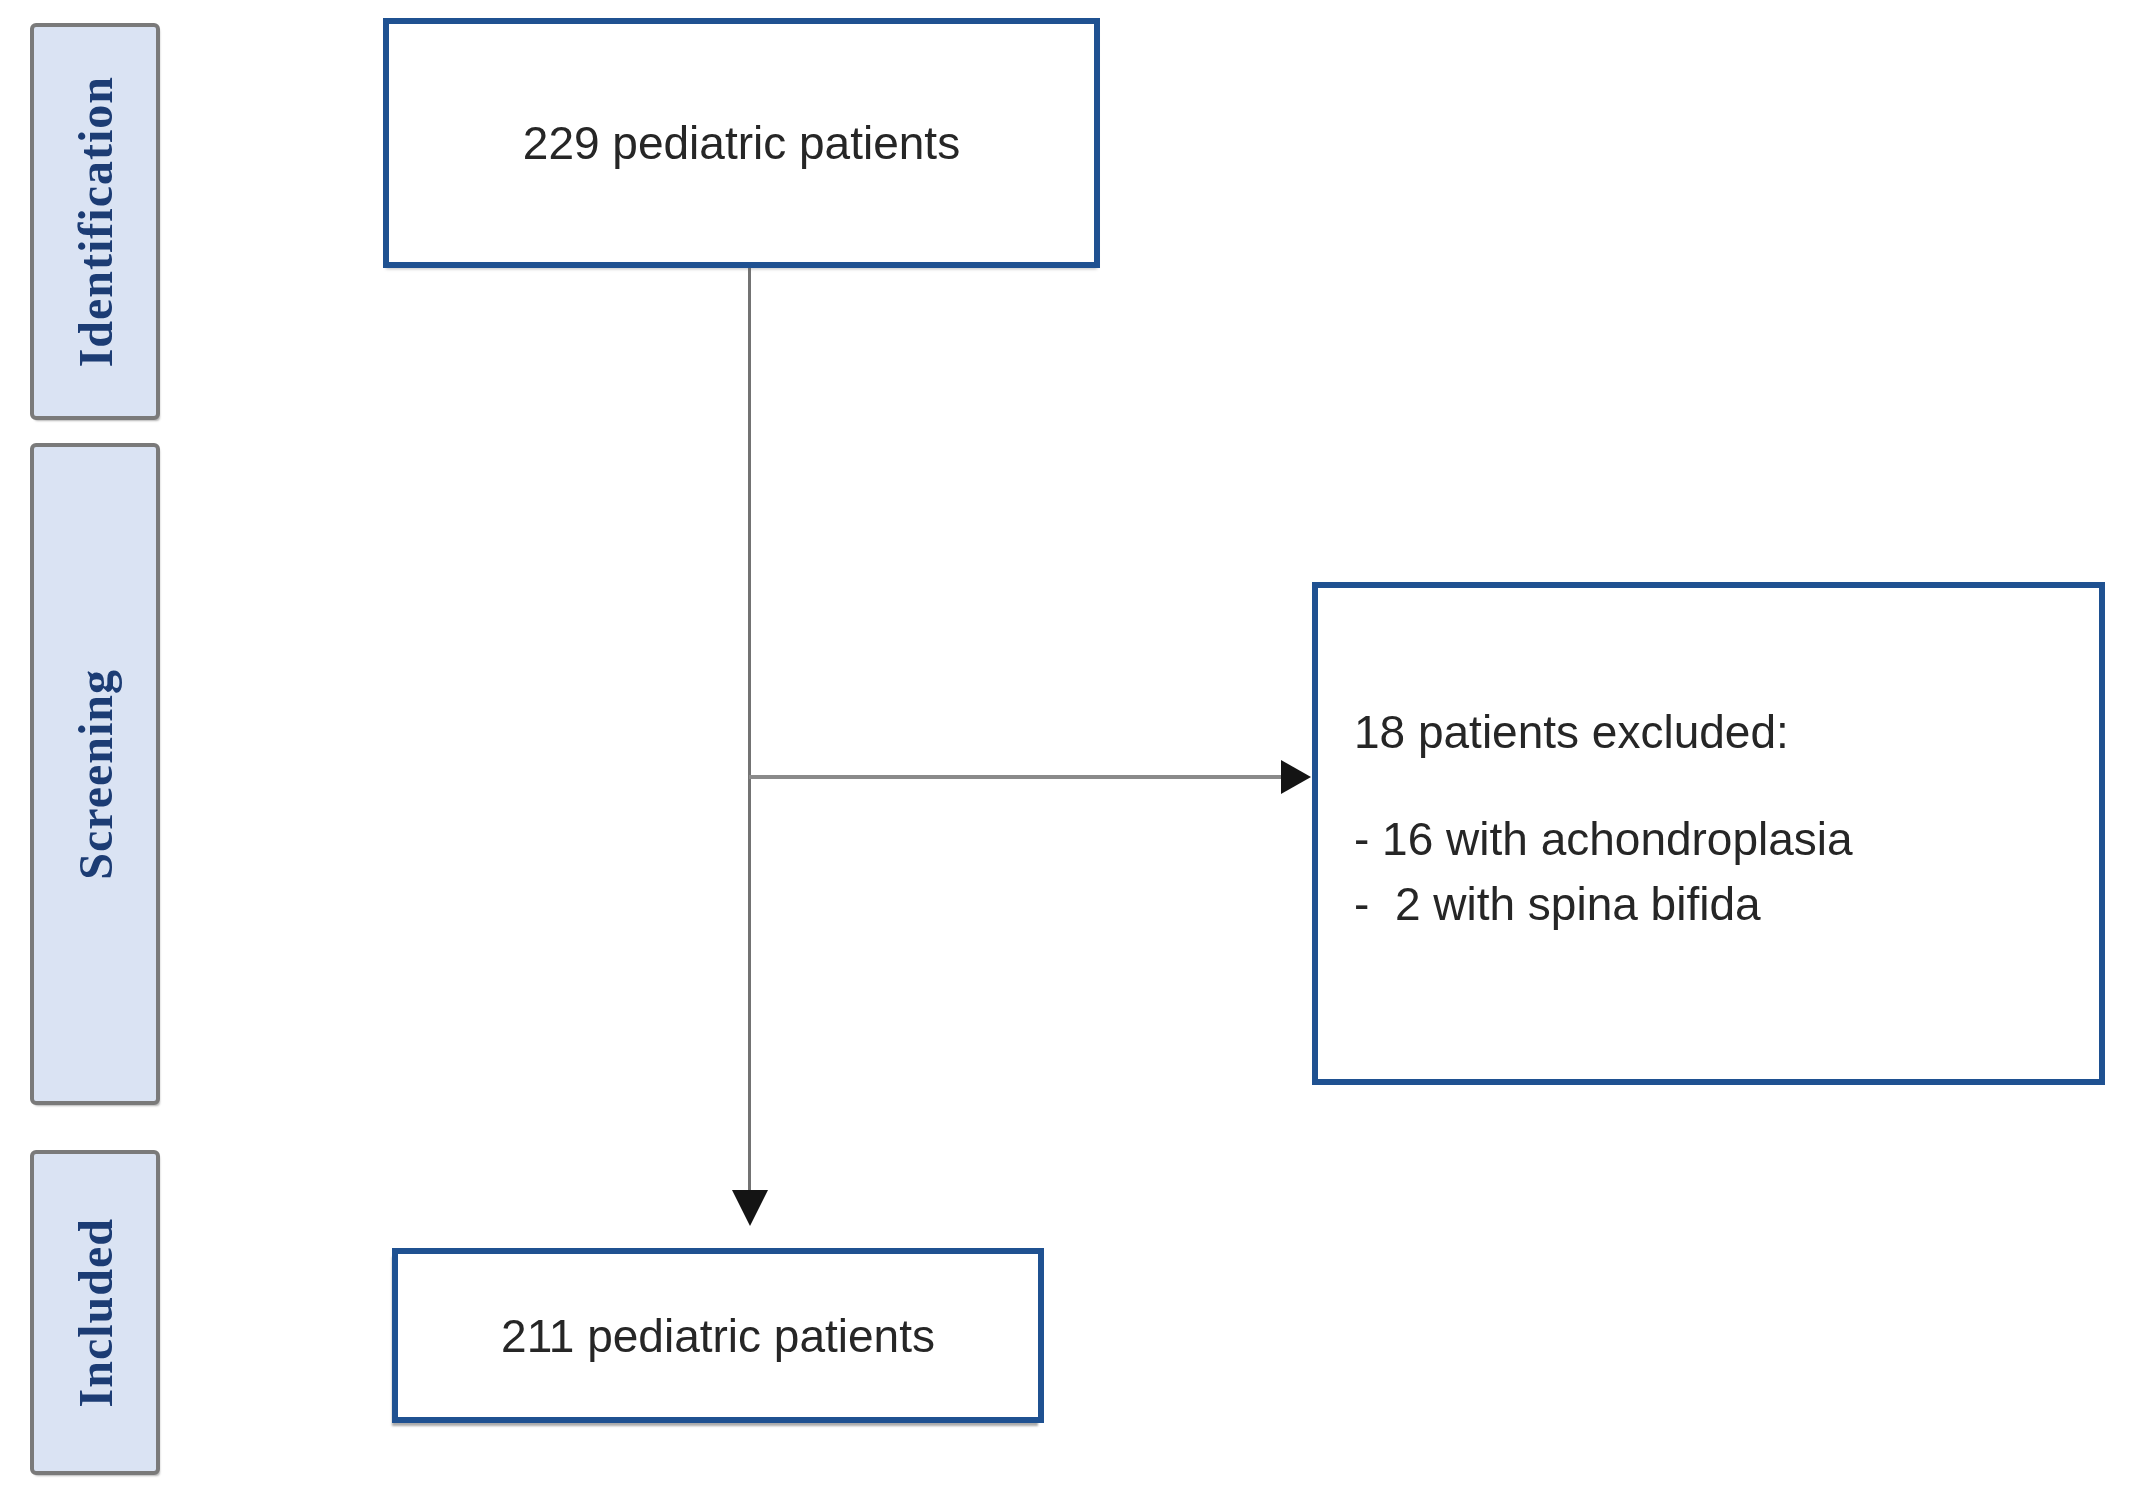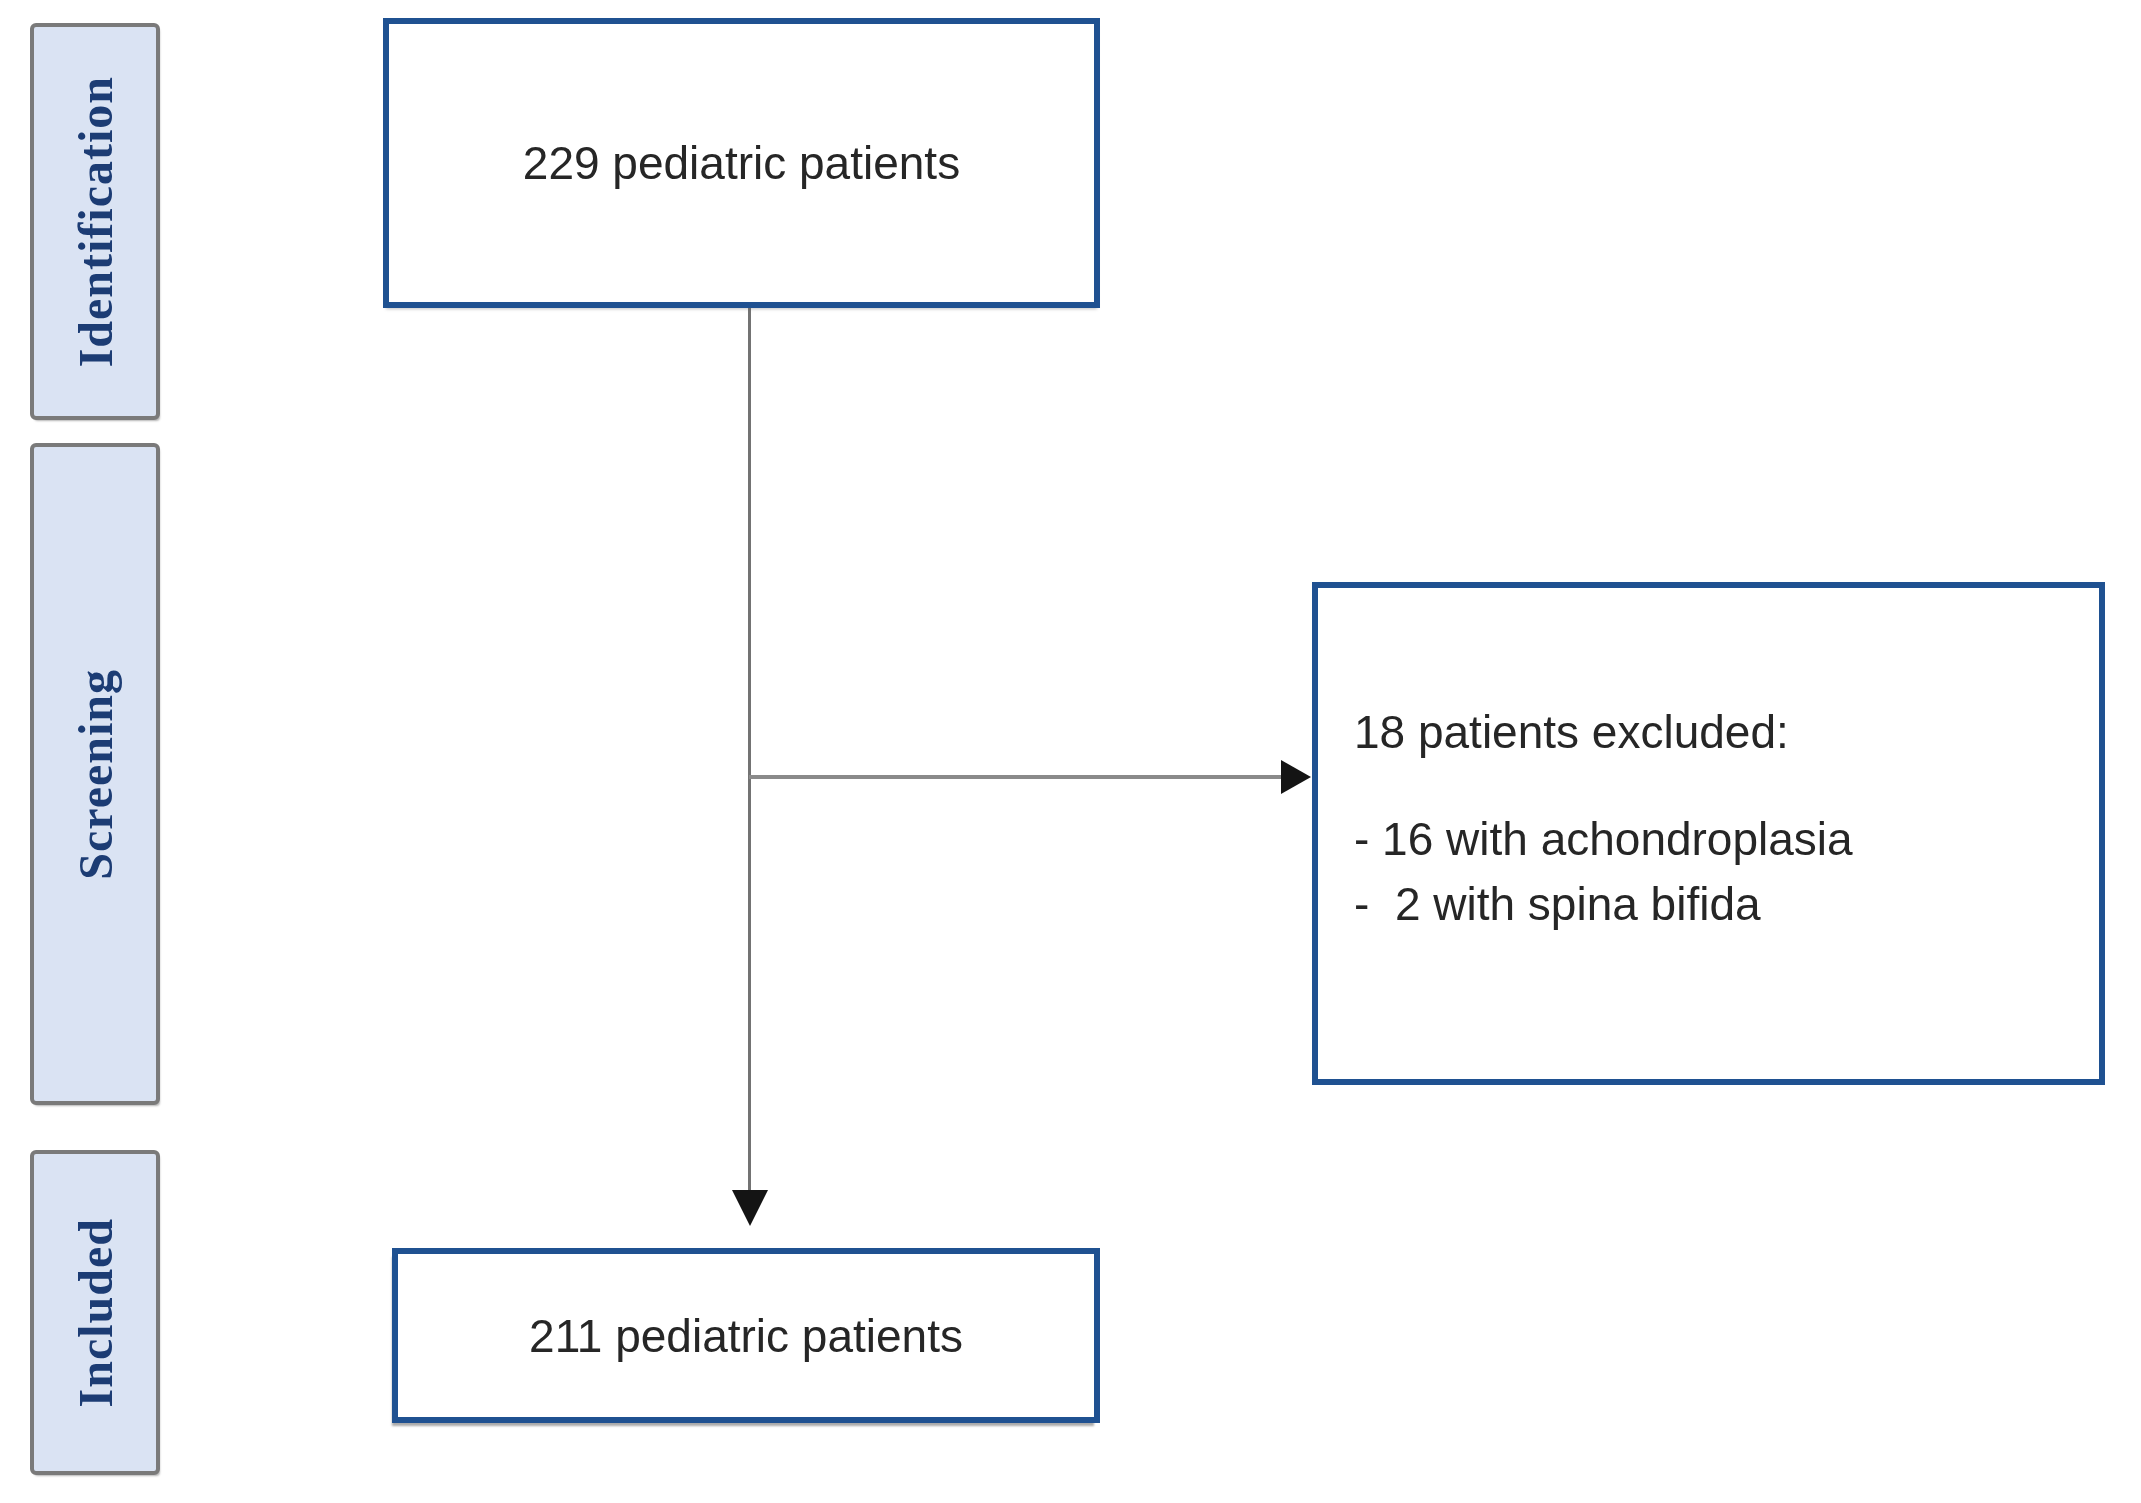--- a/index.html
+++ b/index.html
@@ -48,35 +48,35 @@
   .flow-box {
     position: absolute;
     background: #ffffff;
     border: 6px solid #1f5191;
     box-sizing: border-box;
     color: #262626;
     font-size: 46px;
   }
   .box-identified {
     left: 383px; top: 18px;
-    width: 717px; height: 290px;
+    width: 717px; height: 250px;
     display: flex;
     align-items: center;
     justify-content: center;
     box-shadow: 0 4px 3px -3px rgba(100,100,100,0.4);
   }
   .box-excluded {
     left: 1312px; top: 582px;
     width: 793px; height: 503px;
     padding: 112px 30px 0 36px;
     line-height: 65px;
   }
   .box-included {
     left: 392px; top: 1248px;
-    width: 708px; height: 175px;
+    width: 652px; height: 175px;
     display: flex;
     align-items: center;
     justify-content: center;
     box-shadow: -3px 6px 2px -3px rgba(100,100,100,0.55);
   }
   .excl-title { white-space: pre; }
   .excl-item  { white-space: pre; }
   .excl-item-first { margin-top: 42px; }
 
   

